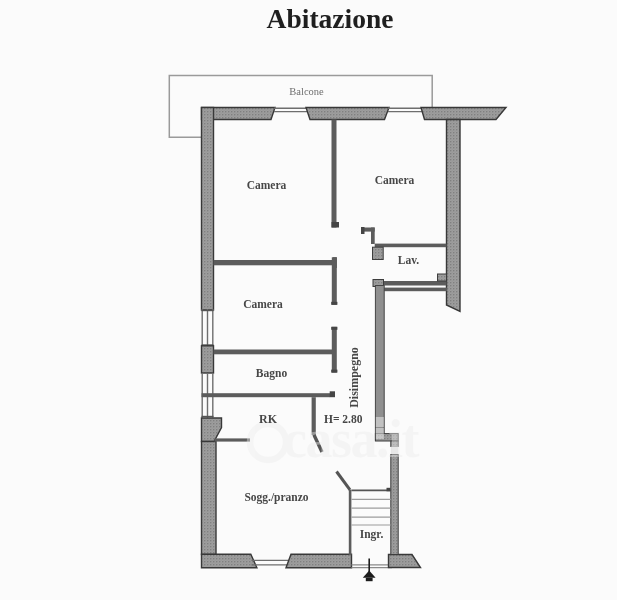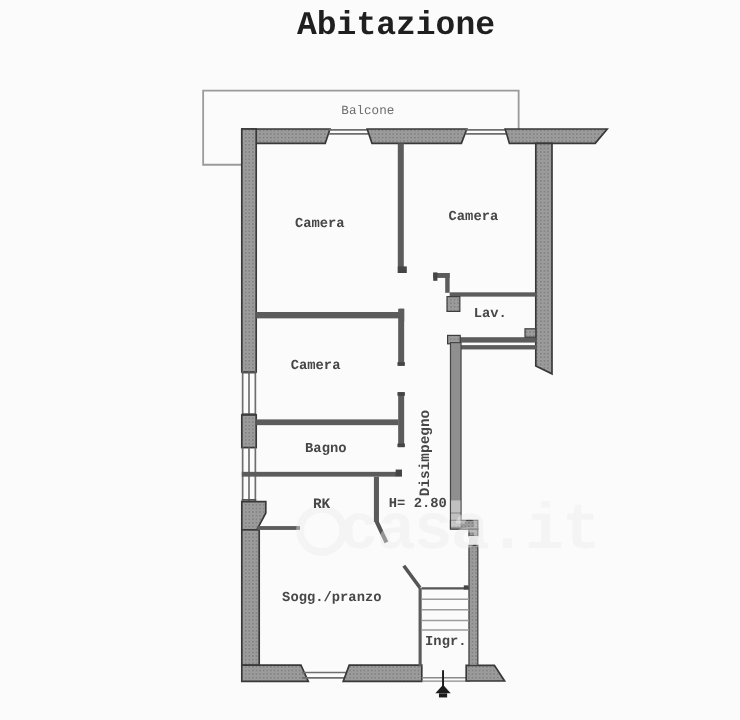--- a/index.html
+++ b/index.html
@@ -1,17 +1,17 @@
 <!DOCTYPE html>
 <html><head>
 <meta charset="utf-8">
 <style>
   html,body{margin:0;padding:0;background:#ffffff;}
   #page{width:617px;height:600px;position:relative;background:#fca5a5;
-        font-family:Liberation Mono, monospace;}
+        font-family:Liberation Serif, serif;}
   svg{display:block;filter:blur(0.42px);}
 </style>
 </head>
 <body>
 <div id="page">
 <svg width="617" height="600" viewBox="0 0 617 600" xmlns="http://www.w3.org/2000/svg">
 <defs>
   <pattern id="hatch" width="3" height="3" patternUnits="userSpaceOnUse">
     <rect width="3" height="3" fill="#9e9e9e"></rect>
     <rect x="0" y="0" width="1.4" height="1.4" fill="#808080"></rect>

